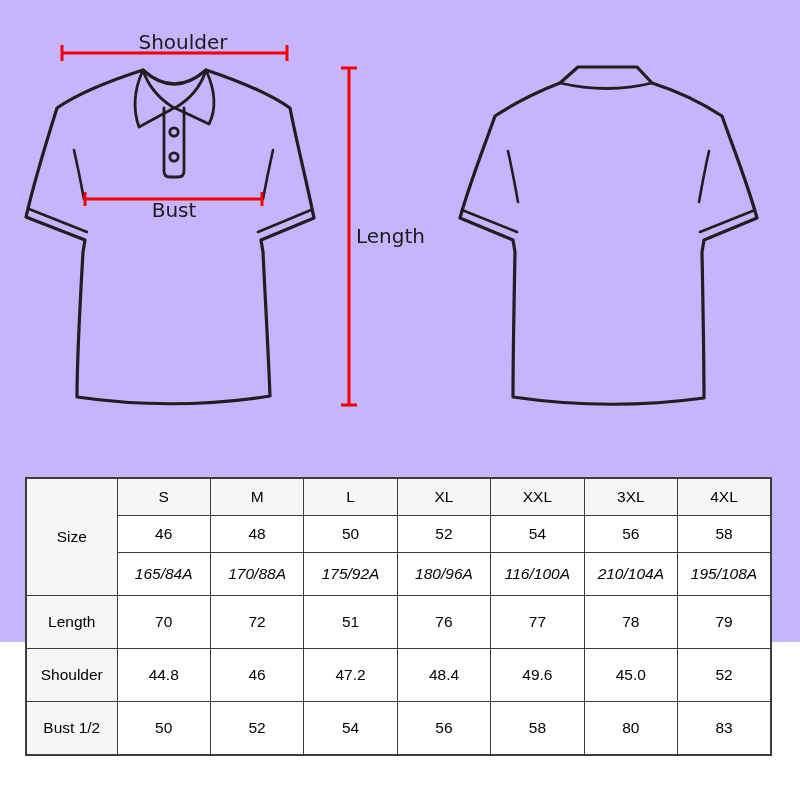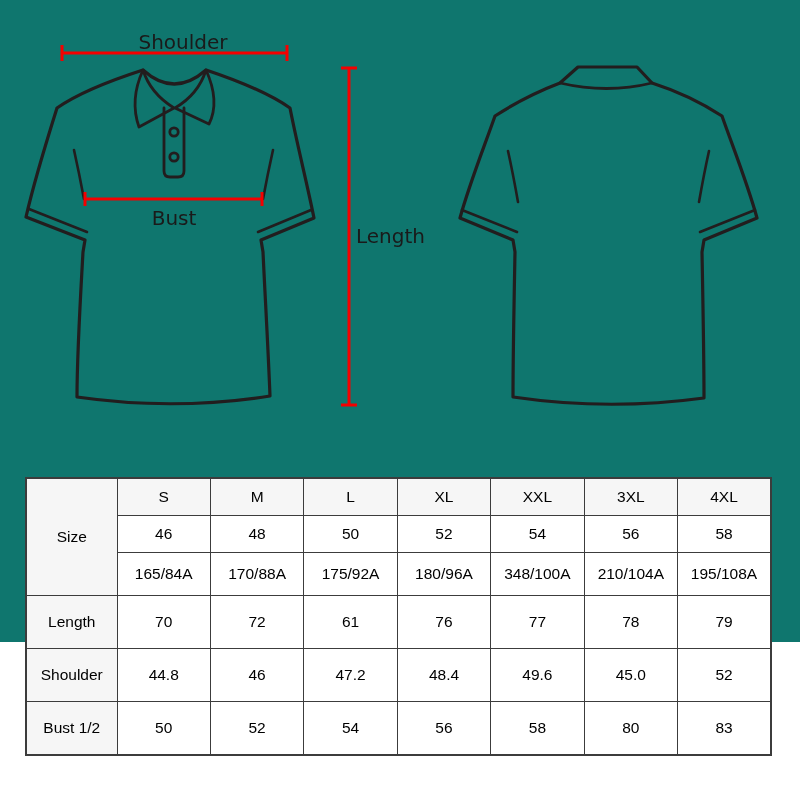--- a/index.html
+++ b/index.html
@@ -7,44 +7,44 @@
     --ink:#221d1e;
     --table-border:#3c3c3c;
     --table-header-bg:#f6f6f6;
   }
   *{box-sizing:border-box;}
   html,body{margin:0;padding:0;}
   body{
     width:800px;height:800px;background:#ffffff;position:relative;overflow:hidden;
     font-family:"Liberation Sans",sans-serif;
   }
-  .stage{position:absolute;left:0;top:0;width:800px;height:642px;background:#0f766e;}
+  .stage{position:absolute;left:0;top:0;width:800px;height:642px;background:#c4b5fd;}
   .diagram-svg{position:absolute;left:0;top:0;}
   .ink path, .ink line, .ink circle{stroke:var(--ink);fill:none;}
   .fill-white{fill:#ffffff;}
   .red line, .red path{stroke:var(--accent-red);fill:none;}
   .diagram-label{
     position:absolute;color:#1a1a1a;font-size:20px;line-height:1;
     font-family:"DejaVu Sans",sans-serif;white-space:nowrap;
   }
   .lbl-shoulder{left:128px;top:32px;width:110px;text-align:center;}
-  .lbl-bust{left:124px;top:208px;width:100px;text-align:center;}
+  .lbl-bust{left:124px;top:200px;width:100px;text-align:center;}
   .lbl-length{left:356px;top:226px;}
   table.size-table{
     position:absolute;left:25px;top:477px;width:747px;
     border-collapse:collapse;table-layout:fixed;
     font-size:15.5px;color:#000;text-align:center;
     border:2px solid var(--table-border);
   }
   table.size-table td{
     border:1.5px solid var(--table-border);
     padding:0;vertical-align:middle;background:#ffffff;
   }
   table.size-table td.hd{background:var(--table-header-bg);}
-  tr.r1{height:37px;} tr.r2{height:37px;} tr.r3{height:43px;}
+  tr.r1{height:37px;} tr.r2{height:37px;} tr.r3{height:43px;font-style:italic;}
   tr.r4{height:53px;} tr.r5{height:53px;} tr.r6{height:54px;}
 </style>
 </head>
 <body>
 
 <div class="stage">
 
   <svg class="diagram-svg" width="800" height="460" viewBox="0 0 800 460">
 
     <g class="ink" stroke-linejoin="round" stroke-linecap="round">
@@ -148,29 +148,29 @@
         <td>52</td>
         <td>54</td>
         <td>56</td>
         <td>58</td>
       </tr>
       <tr class="r3">
         <td>165/84A</td>
         <td>170/88A</td>
         <td>175/92A</td>
         <td>180/96A</td>
-        <td>348/100A</td>
+        <td>116/100A</td>
         <td>210/104A</td>
         <td>195/108A</td>
       </tr>
       <tr class="r4">
         <td class="hd">Length</td>
         <td>70</td>
         <td>72</td>
-        <td>61</td>
+        <td>51</td>
         <td>76</td>
         <td>77</td>
         <td>78</td>
         <td>79</td>
       </tr>
       <tr class="r5">
         <td class="hd">Shoulder</td>
         <td>44.8</td>
         <td>46</td>
         <td>47.2</td>

